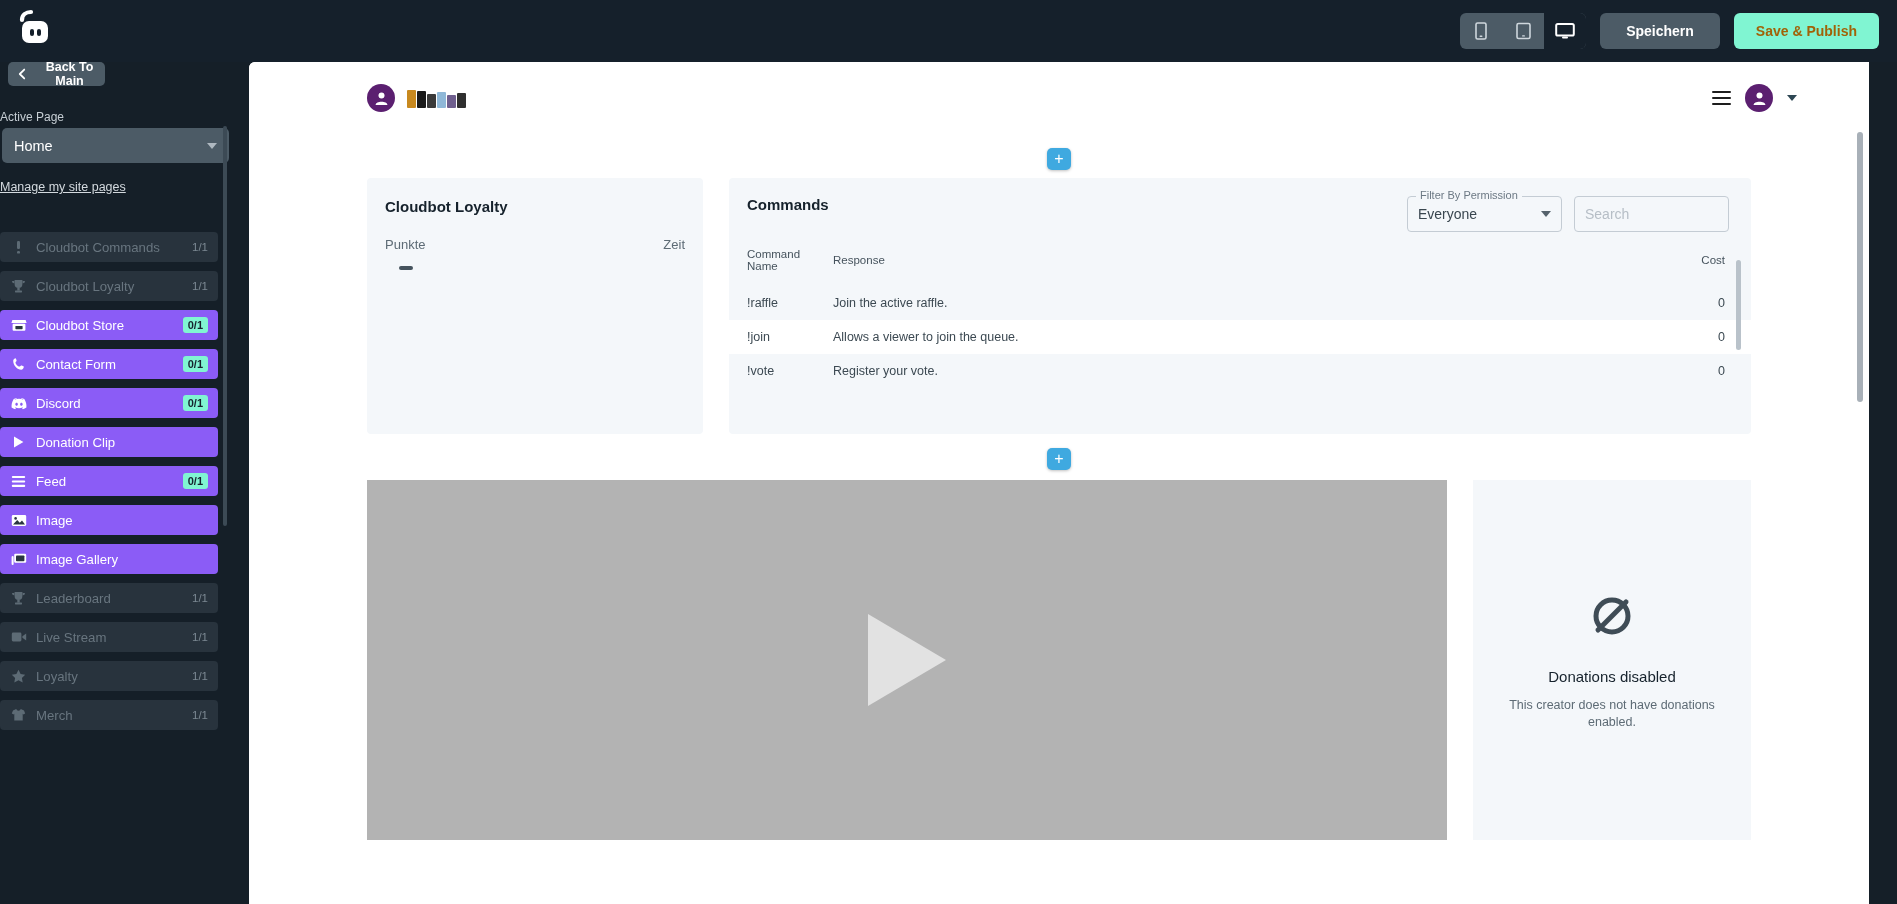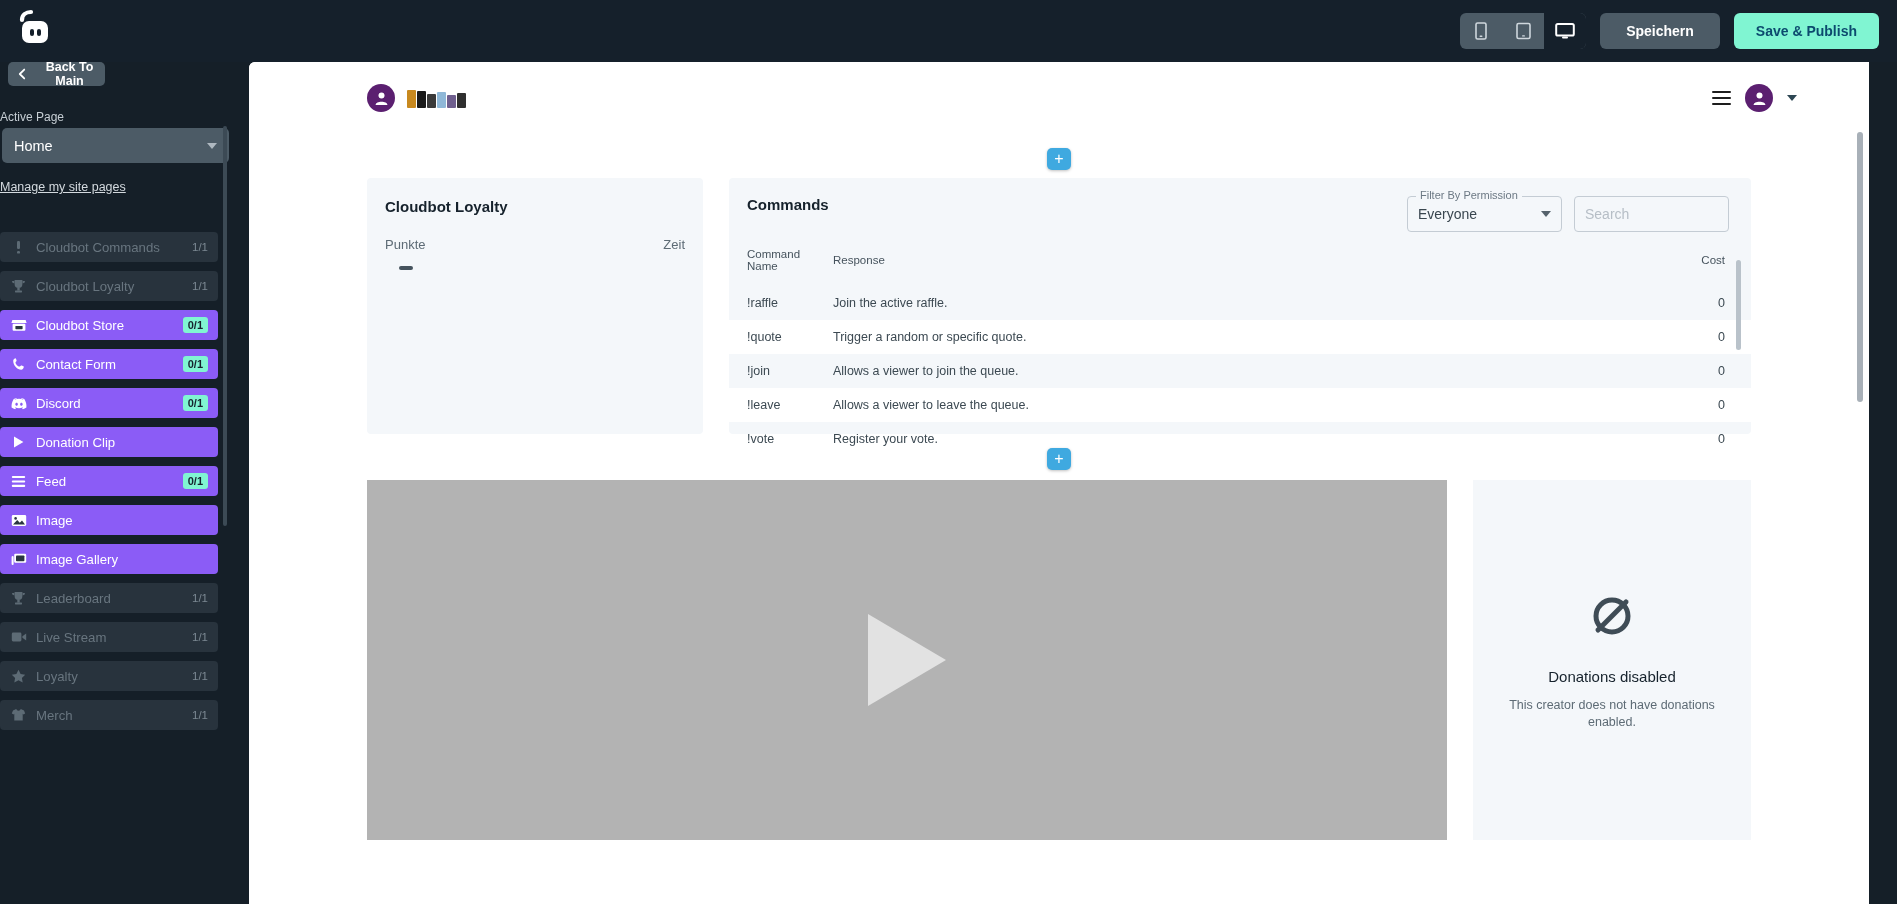--- a/index.html
+++ b/index.html
@@ -30,21 +30,21 @@
     border: none; background: transparent; cursor: pointer;
   }
   .device-btn.active { background: #15202b; }
   .device-btn svg { display: block; }
   .btn-secondary {
     background: #4c5b66; color: #ffffff; border: none; border-radius: 6px;
     height: 36px; padding: 0 26px; font-size: 14px; font-weight: bold; cursor: pointer;
     font-family: "Liberation Sans", sans-serif;
   }
   .btn-primary {
-    background: #80f5d2; color: #0c4a6e; border: none; border-radius: 6px;
+    background: #80f5d2; color: #a16207; border: none; border-radius: 6px;
     height: 36px; padding: 0 22px; font-size: 14px; font-weight: bold; cursor: pointer;
     font-family: "Liberation Sans", sans-serif;
   }
 
   
   .sidebar {
     position: absolute; left: 0; top: 62px; width: 249px; height: 842px;
     background: #151f28; overflow: hidden;
   }
   .back-btn {
@@ -476,32 +476,22 @@
                 <th>Cost</th>
               </tr>
             </thead>
           <tbody id="cmd-body">
               <tr>
                 <td>!raffle</td>
                 <td>Join the active raffle.</td>
                 <td>0</td>
               </tr>
               <tr>
-                <td>!quote</td>
-                <td>Trigger a random or specific quote.</td>
-                <td>0</td>
-              </tr>
-              <tr>
                 <td>!join</td>
                 <td>Allows a viewer to join the queue.</td>
-                <td>0</td>
-              </tr>
-              <tr>
-                <td>!leave</td>
-                <td>Allows a viewer to leave the queue.</td>
                 <td>0</td>
               </tr>
               <tr>
                 <td>!vote</td>
                 <td>Register your vote.</td>
                 <td>0</td>
               </tr>
             </tbody>
         </table>
         <div class="cmd-scroll"></div>

